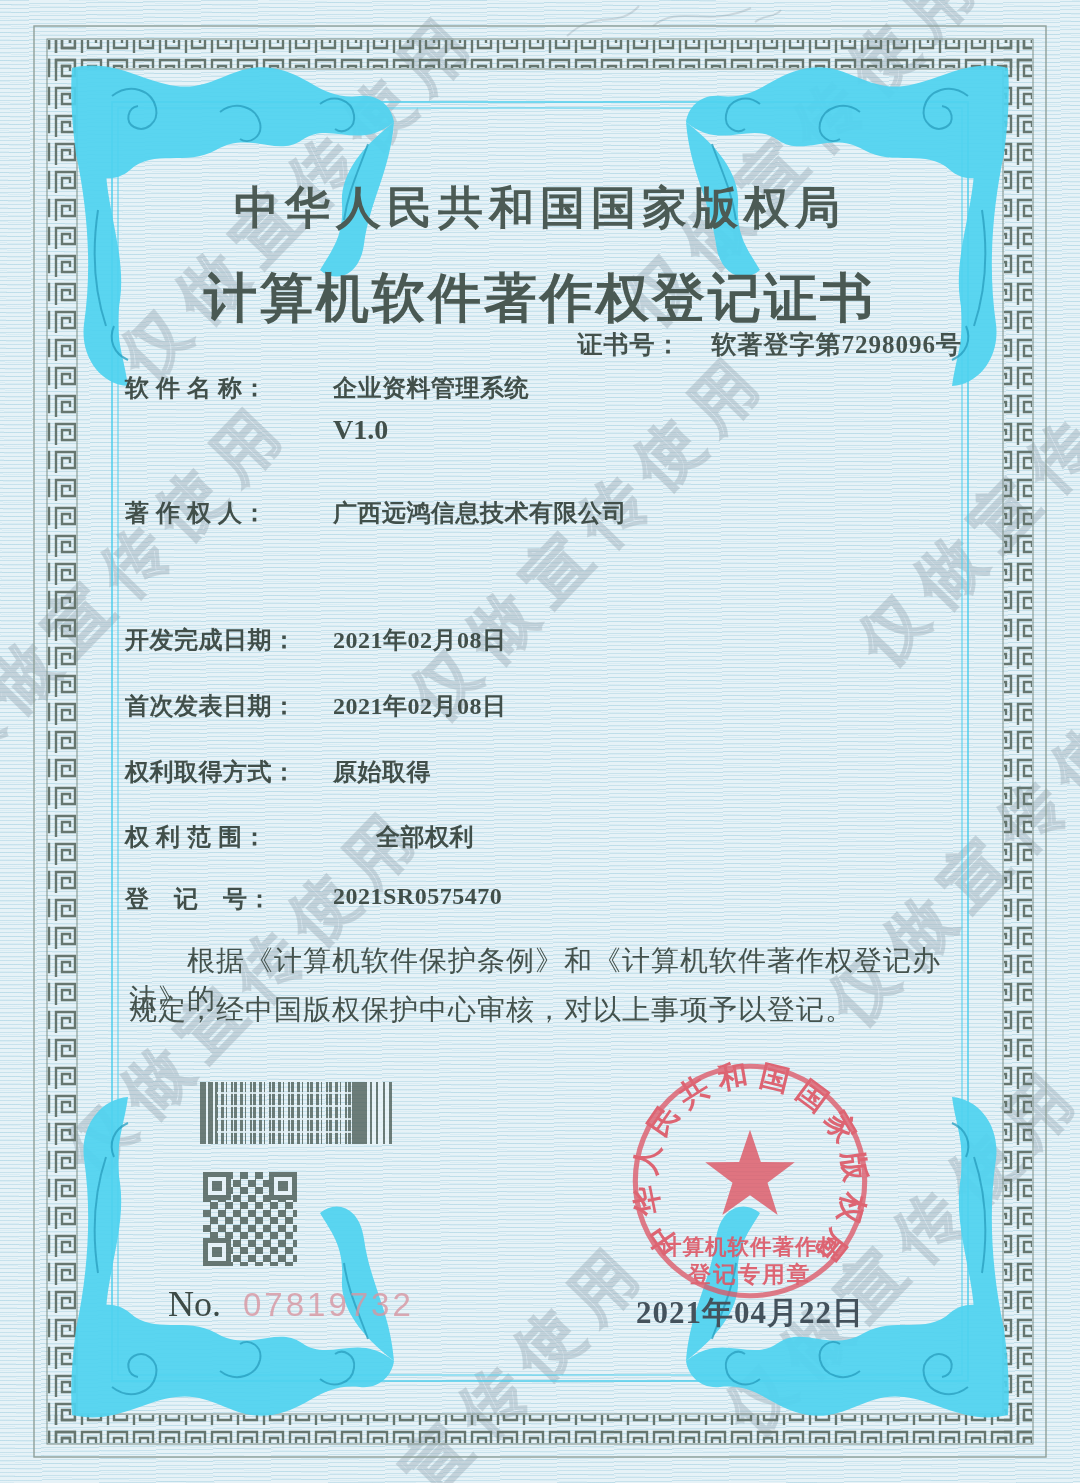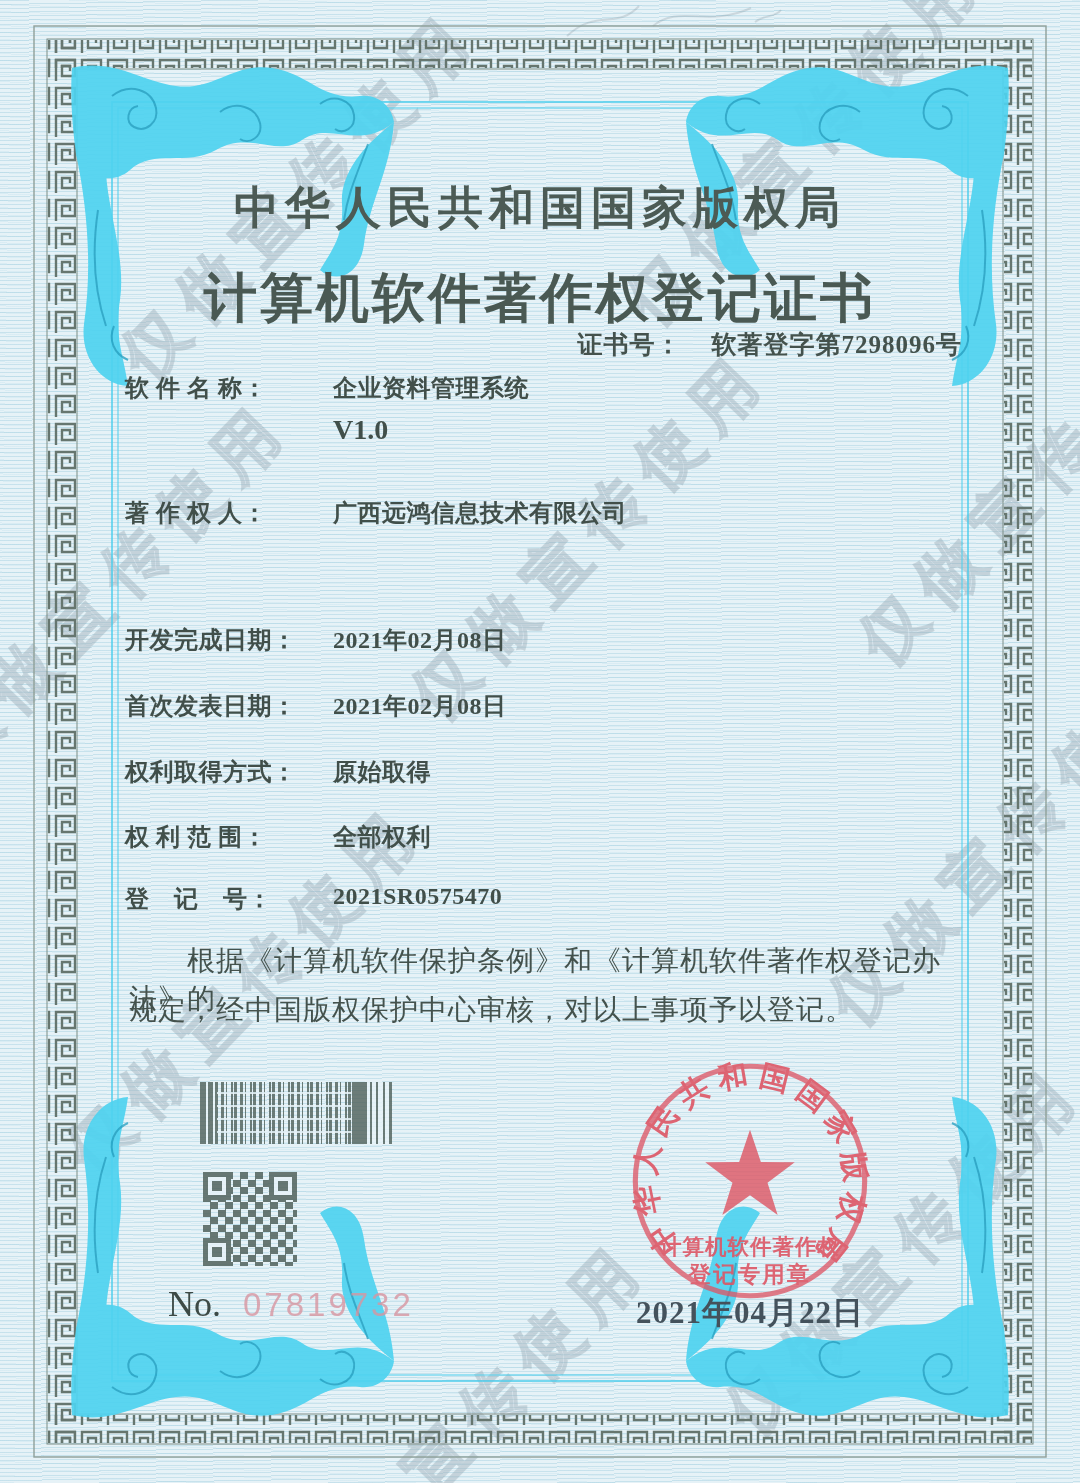--- a/index.html
+++ b/index.html
@@ -173,21 +173,21 @@
   <div class="field" style="top:690px;">
     <span class="lbl">首次发表日期：</span>
     <span class="val">2021年02月08日</span>
   </div>
 
   <div class="field" style="top:756px;">
     <span class="lbl">权利取得方式：</span>
     <span class="val">原始取得</span>
   </div>
 
-  <div class="field" style="top:821px;">
+  <div class="field" style="top:821px;gap:43px;">
     <span class="lbl">权 利 范 围：</span>
     <span class="val">全部权利</span>
   </div>
 
   <div class="field" style="top:883px;">
     <span class="lbl">登　记　号：</span>
     <span class="val">2021SR0575470</span>
   </div>
 
   <div class="statement" style="top:942px;text-indent:58px;">根据《计算机软件保护条例》和《计算机软件著作权登记办法》的</div>

